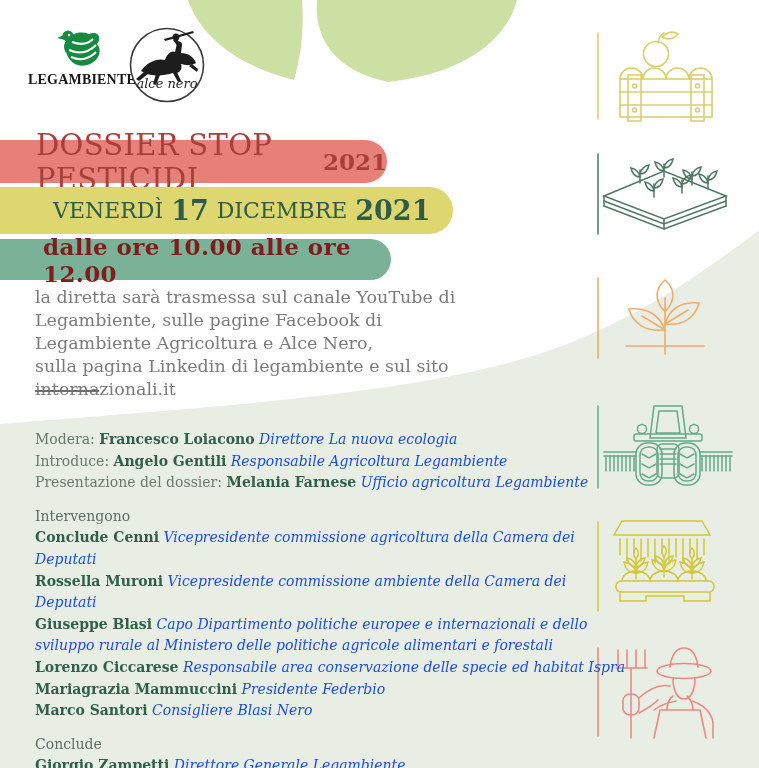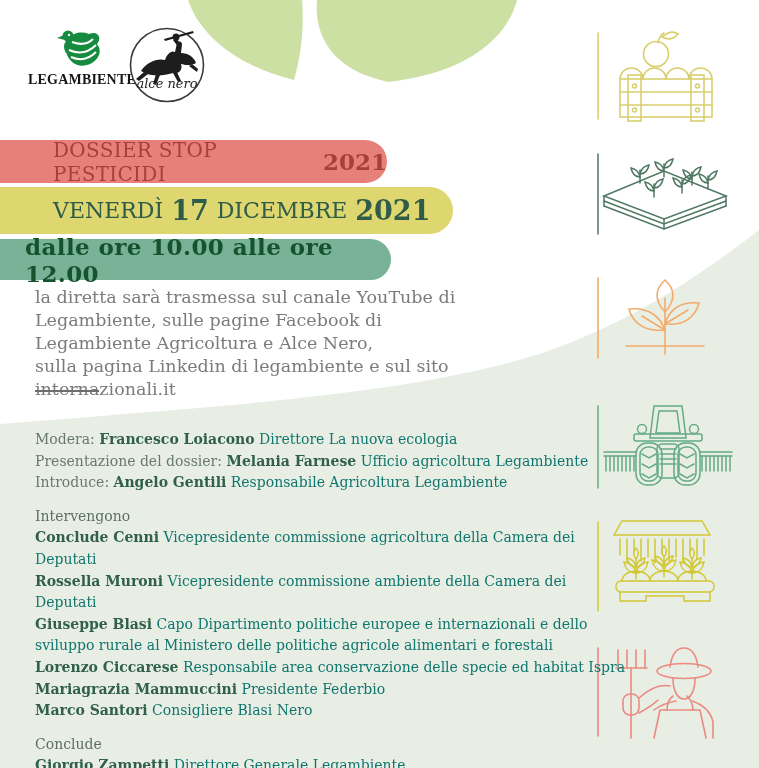--- a/index.html
+++ b/index.html
@@ -19,39 +19,39 @@
   #legambiente-logo svg{position:absolute;left:26px;top:0;}
   #legambiente-label{position:absolute;left:-2px;top:46px;width:104px;text-align:center;
     font-family:Liberation Serif, serif;font-weight:bold;font-size:14px;
     letter-spacing:.2px;color:#161616;}
   #alcenero-logo{left:128px;top:26px;width:78px;height:78px;z-index:3;}
 
   
   .banner{left:0;z-index:3;display:flex;align-items:center;
     border-top-right-radius:24px;border-bottom-right-radius:24px;}
   #banner-title{top:140px;height:43px;width:387px;background:#e8807a;}
-  #banner-title .t{padding-left:53px;font-size:20px;color:#a8403a;letter-spacing:.3px;}
+  #banner-title .t{padding-left:36px;font-size:29px;color:#a8403a;letter-spacing:.3px;}
   #banner-title .yr{font-weight:bold;font-size:23px;margin-left:9px;color:#a8403a;}
   #banner-date{top:187px;height:47px;width:433px;background:#ded66f;padding-left:20px;}
   #banner-date .t{padding-left:33px;font-size:22px;color:#2e5c49;}
   #banner-date .big{font-weight:bold;font-size:27px;color:#2e5c49;margin:0 8px;}
   #banner-date .big:last-child{margin-right:0;}
   #banner-time{top:239px;height:41px;width:391px;background:#79b297;}
-  #banner-time .t{padding-left:25px;font-size:23px;font-weight:bold;color:#14532d;letter-spacing:.4px;}
+  #banner-time .t{padding-left:43px;font-size:23px;font-weight:bold;color:#7f1d1d;letter-spacing:.4px;}
 
   
   #broadcast{left:35px;top:286px;z-index:3;font-size:17.5px;line-height:23px;
     color:#7b7b7b;white-space:nowrap;}
   #divider{left:35px;top:390px;width:64px;border-top:2px solid #6e6e6e;z-index:3;}
 
   
   #program{left:35px;top:429px;width:594px;z-index:3;font-size:14px;line-height:21.6px;color:#68796e;}
   .plabel{color:#68796e;}
   .pname{font-weight:bold;color:#30604b;}
-  .prole{color:#0f766e;}
+  .prole{font-style:italic;color:#1d4ed8;}
   .pgap{height:12px;}
   .pheading{color:#5d6f64;}
 
   
   .rail-icon{left:596px;z-index:2;}
 </style>
 </head>
 <body>
 
 <svg id="bg-curve" class="abs" viewBox="0 0 759 768" xmlns="http://www.w3.org/2000/svg">
@@ -119,28 +119,28 @@
 </div>
 <div id="divider" class="abs"></div>
 
 <div id="program" class="abs">
   <div>
     <span class="plabel">Modera:</span>
     <span class="pname">Francesco Loiacono</span>
     <span class="prole">Direttore La nuova ecologia</span>
   </div>
   <div>
+    <span class="plabel">Introduce:</span>
+    <span class="pname">Angelo Gentili</span>
+    <span class="prole">Responsabile Agricoltura Legambiente</span>
+  </div>
+  <div>
     <span class="plabel">Presentazione del dossier:</span>
     <span class="pname">Melania Farnese</span>
     <span class="prole">Ufficio agricoltura Legambiente</span>
-  </div>
-  <div>
-    <span class="plabel">Introduce:</span>
-    <span class="pname">Angelo Gentili</span>
-    <span class="prole">Responsabile Agricoltura Legambiente</span>
   </div>
   <div class="pgap"></div>
   <div class="pheading">Intervengono</div>
   <div>
     <span class="pname">Conclude Cenni</span>
     <span class="prole">Vicepresidente commissione agricoltura della Camera dei Deputati</span>
   </div>
   <div>
     <span class="pname">Rossella Muroni</span>
     <span class="prole">Vicepresidente commissione ambiente della Camera dei Deputati</span>

